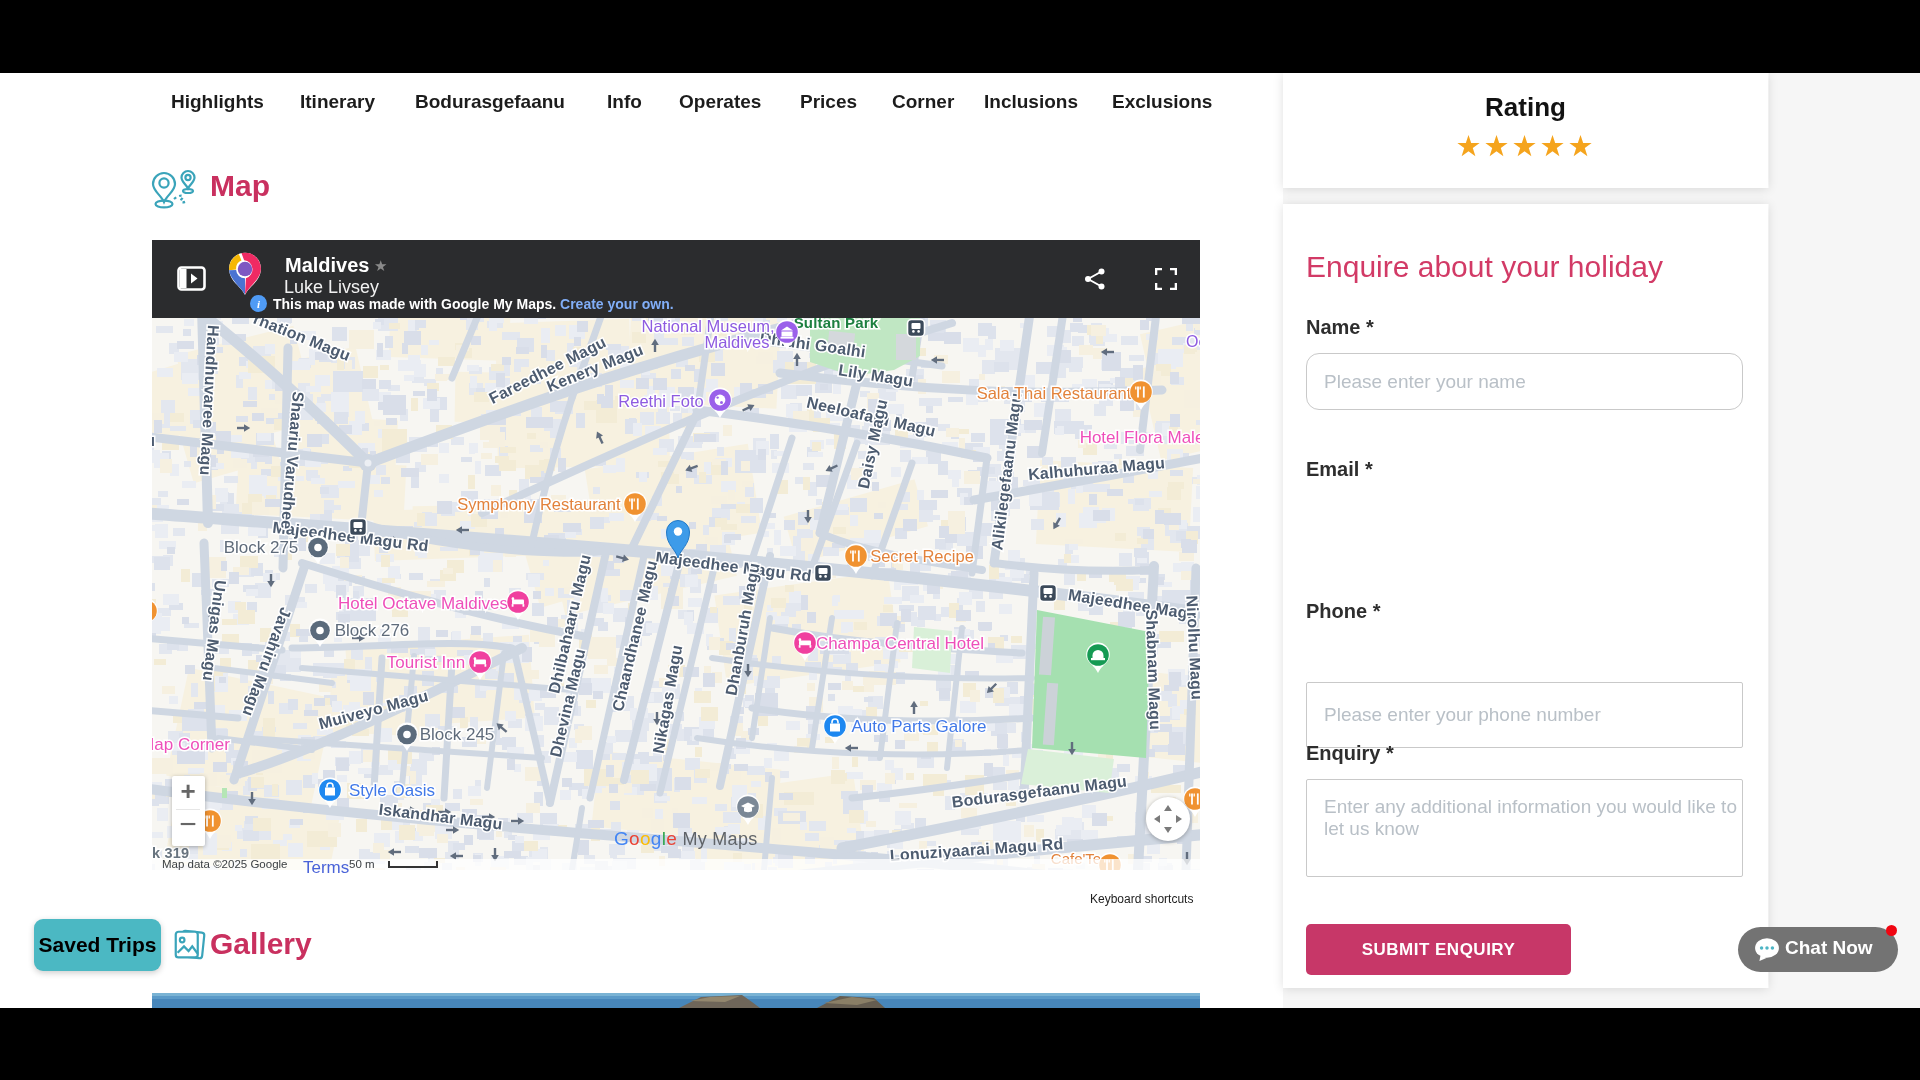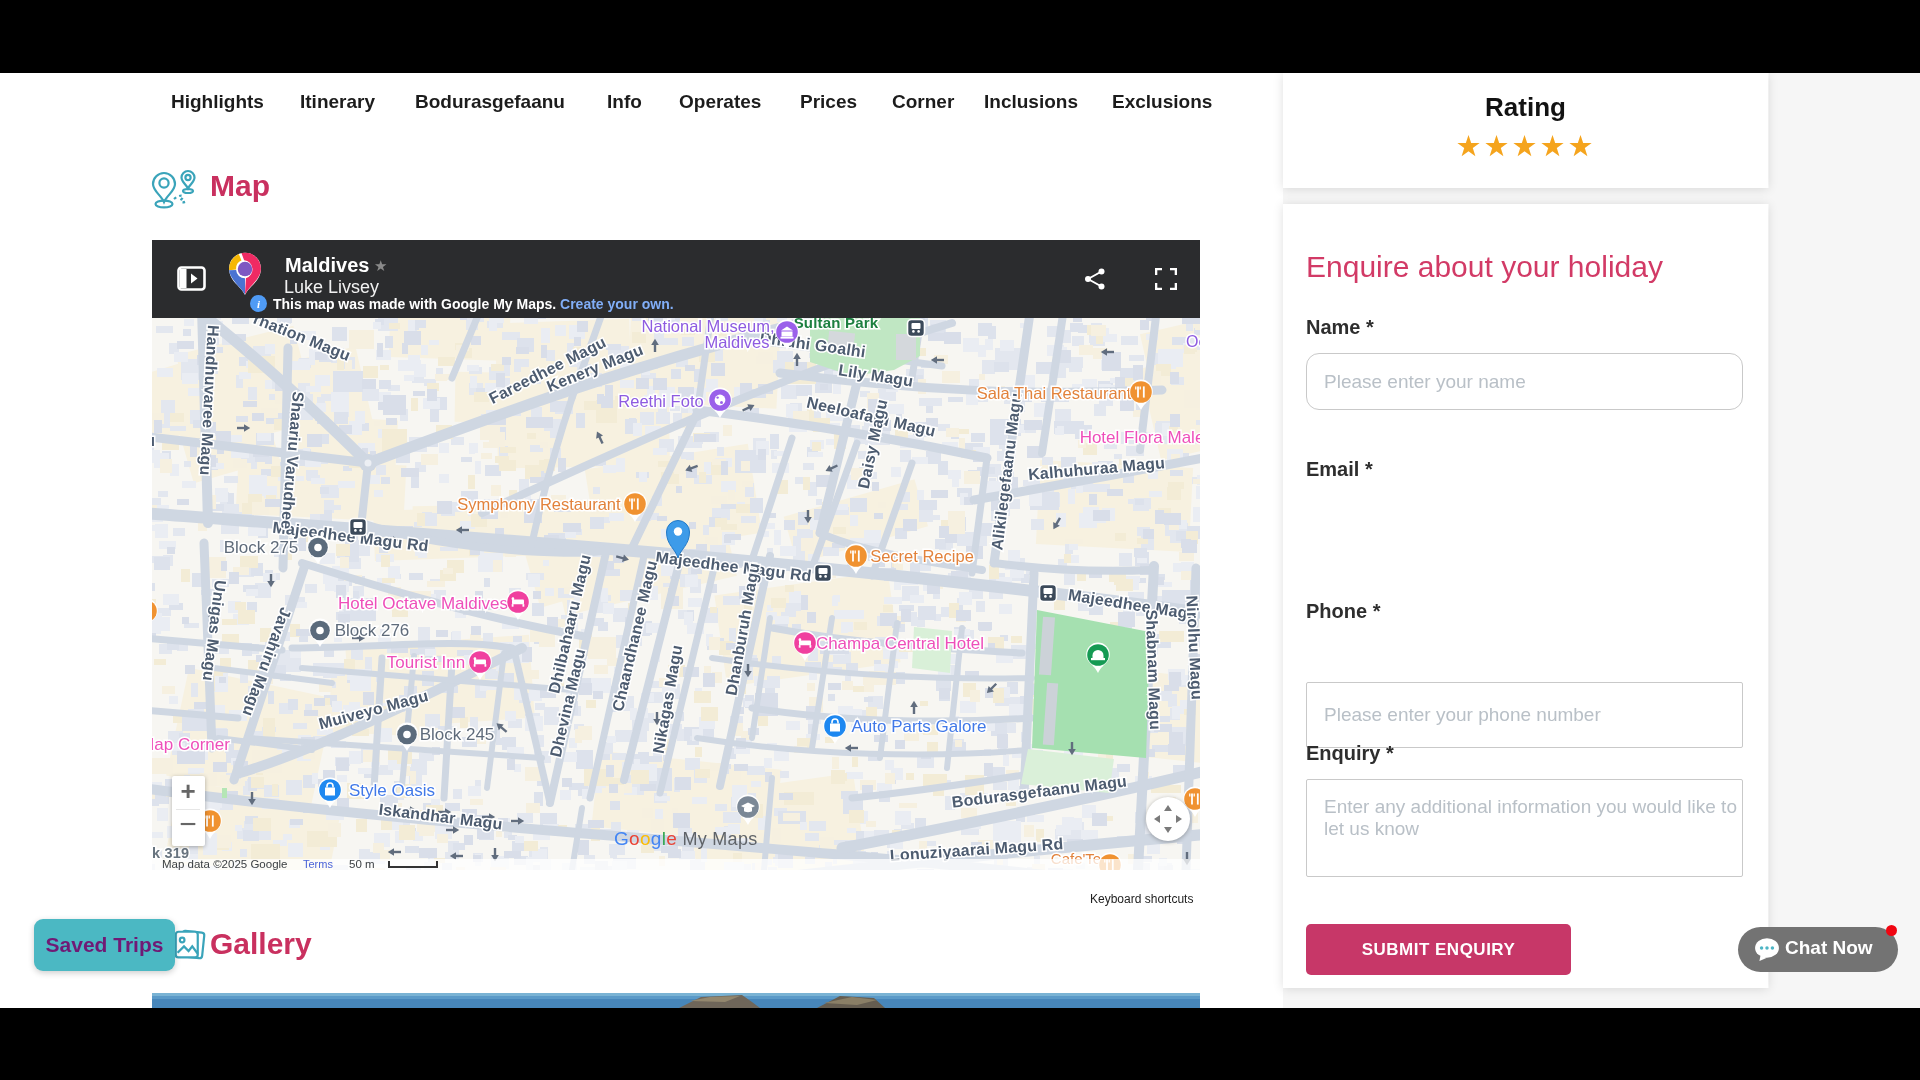--- a/index.html
+++ b/index.html
@@ -591,38 +591,38 @@
     <svg width="44" height="44" viewBox="0 0 44 44" fill="#7a7a7a">
           <path d="M22,8 l4,6 h-8 Z"></path>
           <path d="M22,36 l-4,-6 h8 Z"></path>
           <path d="M8,22 l6,-4 v8 Z"></path>
           <path d="M36,22 l-6,4 v-8 Z"></path>
         </svg>
   </div>
 
   <div class="abs" style="left:0px;top:619px;width:1048px;height:11px;background:rgba(255,255,255,.75);"></div>
   <div class="abs" style="left:10px;top:618px;font-size:11.5px;color:#3c4043;">Map data ©2025 Google</div>
-  <div class="abs" style="left:151px;top:618px;font-size:11px;color:#4a63d8;">Terms</div>
+  <div class="abs" style="left:151px;top:618px;font-size:17px;color:#4a63d8;">Terms</div>
   <div class="abs" style="left:197px;top:618px;font-size:11.5px;color:#3c4043;">50 m</div>
   <div class="abs" style="left:236px;top:621px;width:50px;height:7px;border-left:2px solid #333;border-right:2px solid #333;border-bottom:2px solid #333;"></div>
   <div class="abs" style="left:935px;top:652px;font-size:12px;color:#222;background:rgba(255,255,255,.75);padding:0 3px;white-space:nowrap;">Keyboard shortcuts</div>
 
   <div class="abs" style="left:462px;top:588px;font-size:19px;letter-spacing:.3px;">
     <span style="color:#4285f4">G</span><span style="color:#ea4335">o</span><span style="color:#fbbc05">o</span><span style="color:#4285f4">g</span><span style="color:#34a853">l</span><span style="color:#ea4335">e</span><span style="color:#5f6368;font-size:18px;"> My Maps</span>
   </div>
  </div>
 
  <svg class="abs" style="left:173px;top:855px" width="33" height="35" viewBox="0 0 36 38" fill="none" stroke="#3aa4ba" stroke-width="2.4">
    <rect x="9" y="4" width="24" height="28" rx="3" transform="rotate(6 21 18)"></rect>
    <rect x="3" y="4" width="24" height="28" rx="3" fill="#fff"></rect>
    <circle cx="10" cy="13" r="2.5"></circle>
       <path d="M5,27 l7,-7 5,5 4,-5 6,8"></path>
  </svg>
  <div class="abs h-pink" style="left:210px;top:854px">Gallery</div>
- <div class="abs" style="left:34px;top:846px;width:141px;height:52px;background:#4bb8c3;border-radius:9px;box-shadow:0 2px 6px rgba(0,0,0,.2);color:#701a75;font-weight:bold;font-size:21px;text-align:center;line-height:52px;">Saved Trips</div>
+ <div class="abs" style="left:34px;top:846px;width:127px;height:52px;background:#4bb8c3;border-radius:9px;box-shadow:0 2px 6px rgba(0,0,0,.2);color:#000000;font-weight:bold;font-size:21px;text-align:center;line-height:52px;">Saved Trips</div>
 
  <svg class="abs" style="left:152px;top:920px" width="1048" height="15" viewBox="0 0 1048 15" preserveAspectRatio="none">
    <rect width="1048" height="15" fill="#4786ba"></rect>
    <rect width="1048" height="4" fill="#7ab3d4"></rect>
    <rect y="3" width="1048" height="3" fill="#5b9ac8"></rect>
    <path d="M527,15 L549,4 L590,2 L600,9 L608,15 Z" fill="#6f665a"></path>
    <path d="M538,8 L558,4 L588,3 L573,9 Z" fill="#93876e"></path>
    <path d="M665,15 L688,3 L722,5 L733,15 Z" fill="#655d50"></path>
    <path d="M672,10 L700,4 L725,7 L705,12 Z" fill="#8a7f66"></path>
  </svg>

